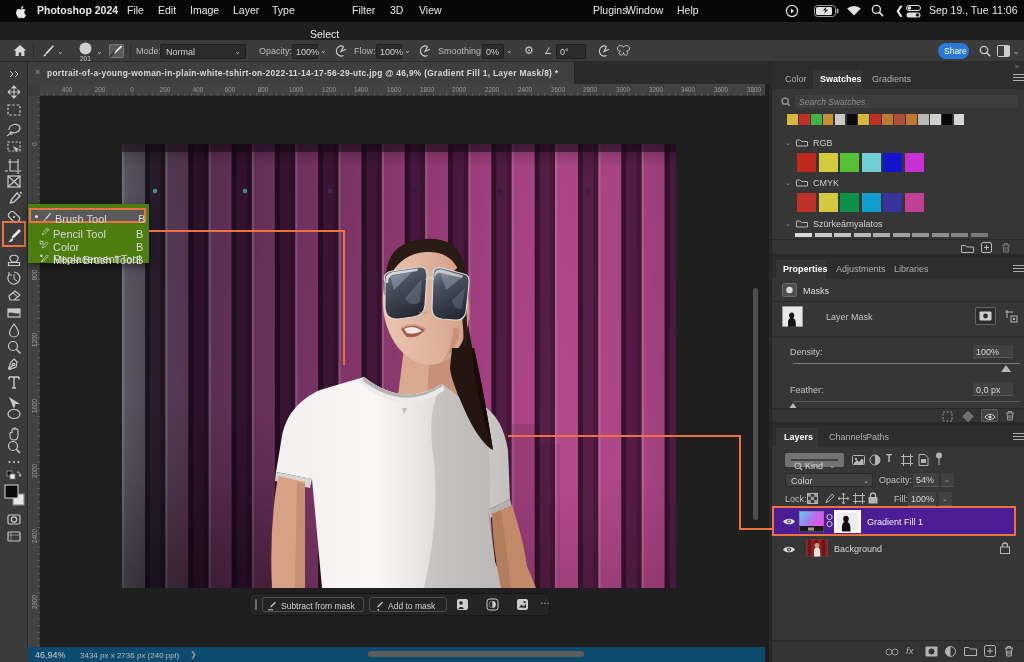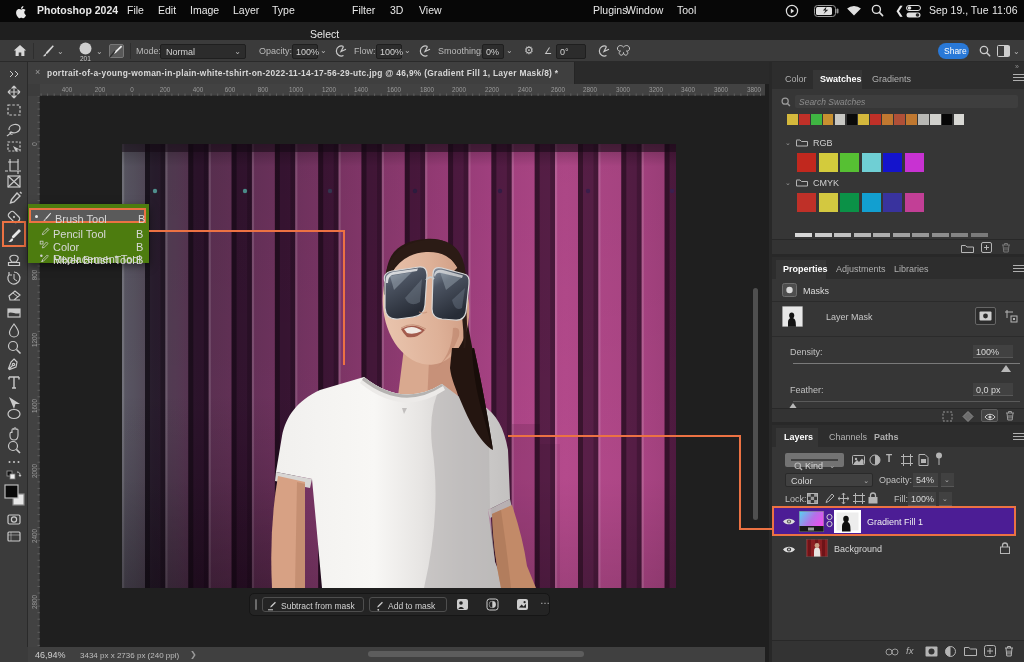--- a/index.html
+++ b/index.html
@@ -20,21 +20,21 @@
     <span class="abs" style="left:158px;top:4px;">Edit</span>
     <span class="abs" style="left:190px;top:4px;">Image</span>
     <span class="abs" style="left:233px;top:4px;">Layer</span>
     <span class="abs" style="left:272px;top:4px;">Type</span>
     <span class="abs" style="left:310px;top:4px;margin-top:24px;">Select</span>
     <span class="abs" style="left:352px;top:4px;">Filter</span>
     <span class="abs" style="left:390px;top:4px;">3D</span>
     <span class="abs" style="left:419px;top:4px;">View</span>
     <span class="abs" style="left:593px;top:4px;">Plugins</span>
     <span class="abs" style="left:626px;top:4px;">Window</span>
-    <span class="abs" style="left:677px;top:4px;">Tool</span>
+    <span class="abs" style="left:677px;top:4px;">Help</span>
 
     <svg class="abs" style="left:785px;top:4px" width="14" height="14" viewBox="0 0 14 14">
         <circle cx="7" cy="7" r="5.6" fill="none" stroke="#e0e0e0" stroke-width="1.2"></circle>
         <path d="M5.8 4.6l3.4 2.4-3.4 2.4z" fill="#e0e0e0"></path>
       </svg>
     <svg class="abs" style="left:814px;top:5px" width="26" height="12" viewBox="0 0 26 12">
         <rect x="0.5" y="0.5" width="21" height="11" rx="3" fill="none" stroke="#9a9a9a"></rect>
         <rect x="2" y="2" width="16" height="8" rx="1.5" fill="#e0e0e0"></rect>
         <rect x="22.5" y="3.5" width="2" height="5" rx="1" fill="#9a9a9a"></rect>
         <path d="M12.5 1.5l-3.6 4h2.6l-2 3.6 4.8-4.4h-2.6z" fill="#222"></path>
@@ -461,21 +461,21 @@
         <path d="M6.5 3.1a3.4 3.4 0 000 6.8z" fill="#242424" stroke="#cdcdcd" stroke-width=".4"></path>
       </svg>
     <svg class="abs" style="left:266px;top:4px" width="13" height="13" viewBox="0 0 13 13">
         <rect x="1" y="1" width="11" height="11" rx="2" fill="#cdcdcd"></rect>
         <path d="M3 9.5l2.6-3 2 2 2.4-2.8v4z" fill="#242424"></path>
         <circle cx="8.6" cy="4.2" r="1.1" fill="#242424"></circle>
       </svg>
     <span class="abs" style="left:290px;top:1px;color:#bdbdbd;font-size:10px;letter-spacing:1px;">…</span>
   </div>
 
-  <div class="abs" style="left:28px;top:647px;width:737px;height:15px;background:#404040;color:#cfcfcf;">
+  <div class="abs" style="left:28px;top:647px;width:737px;height:15px;background:#0c4a6e;color:#cfcfcf;">
     <span class="abs" style="left:7px;top:3px;font-size:9px;">46,94%</span>
     <span class="abs" style="left:52px;top:4px;font-size:8px;color:#bdbdbd;">3434 px x 2736 px (240 ppi)</span>
     <span class="abs" style="left:162px;top:3px;font-size:8px;color:#9a9a9a;">❯</span>
     <div class="abs" style="left:340px;top:4px;width:216px;height:6px;background:#5d5d5d;border-radius:3px;"></div>
   </div>
   <div class="abs" style="left:0;top:647px;width:28px;height:15px;background:#3b3b3b;"></div>
 
   <div class="abs" style="left:769px;top:62px;width:255px;height:600px;background:#282828;font-size:9px;color:#cfcfcf;" id="panels">
 
     <div class="abs" style="left:3px;top:0;width:252px;height:192px;background:#2d2d2d;">
@@ -539,20 +539,27 @@
           <span class="abs" style="left:41px;top:1px;">CMYK</span>
         </div>
         <div class="abs" style="left:25px;top:104px;height:19px;" id="cmykswatches">
             <div class="abs" style="left:0.0px;top:0;width:19px;height:19px;background:#bf3028;"></div>
             <div class="abs" style="left:21.5px;top:0;width:19px;height:19px;background:#d3c840;"></div>
             <div class="abs" style="left:43.0px;top:0;width:19px;height:19px;background:#0b9147;"></div>
             <div class="abs" style="left:64.5px;top:0;width:19px;height:19px;background:#129fd0;"></div>
             <div class="abs" style="left:86.0px;top:0;width:19px;height:19px;background:#39339e;"></div>
             <div class="abs" style="left:107.5px;top:0;width:19px;height:19px;background:#c23f96;"></div>
           </div>
+        <div class="abs" style="left:0;top:129px;width:252px;height:11px;">
+          <span class="abs" style="left:13px;top:2px;color:#9a9a9a;font-size:7px;">⌄</span>
+          <svg class="abs" style="left:24px;top:1px" width="12" height="9">
+              <path d="M0.5 2.5v5.5h11v-4.5h-6l-1.5-1.5h-3.5z" fill="none" stroke="#b5b5b5"></path>
+            </svg>
+          <span class="abs" style="left:41px;top:1px;">Szürkeárnyalatos</span>
+        </div>
         <div class="abs" style="left:23px;top:144px;height:4px;" id="grayswatches">
             <div class="abs" style="left:0.0px;top:0;width:17px;height:4px;background:#d8d8d8;"></div>
             <div class="abs" style="left:19.5px;top:0;width:17px;height:4px;background:#cccccc;"></div>
             <div class="abs" style="left:39.0px;top:0;width:17px;height:4px;background:#c2c2c2;"></div>
             <div class="abs" style="left:58.5px;top:0;width:17px;height:4px;background:#b8b8b8;"></div>
             <div class="abs" style="left:78.0px;top:0;width:17px;height:4px;background:#aeaeae;"></div>
             <div class="abs" style="left:97.5px;top:0;width:17px;height:4px;background:#a2a2a2;"></div>
             <div class="abs" style="left:117.0px;top:0;width:17px;height:4px;background:#989898;"></div>
             <div class="abs" style="left:136.5px;top:0;width:17px;height:4px;background:#8e8e8e;"></div>
             <div class="abs" style="left:156.0px;top:0;width:17px;height:4px;background:#848484;"></div>
@@ -641,21 +648,21 @@
             <path d="M1 3h8M2 3l.8 7h4.4L8 3M3.5 3V1.5h3V3M4 5v3.5M6 5v3.5" stroke="#9a9a9a" fill="none"></path>
           </svg>
       </div>
     </div>
 
     <div class="abs" style="left:3px;top:363px;width:252px;height:237px;background:#2d2d2d;">
       <div class="abs" style="left:4px;top:3px;width:42px;height:19px;background:#363636;color:#fff;font-weight:bold;">
           <span class="abs" style="left:8px;top:4px;">Layers</span>
         </div>
       <span class="abs" style="left:57px;top:7px;color:#b0b0b0;">Channels</span>
-      <span class="abs" style="left:102px;top:7px;color:#b0b0b0;font-weight:bold;">Paths</span>
+      <span class="abs" style="left:94px;top:7px;color:#b0b0b0;">Paths</span>
       <svg class="abs" style="left:241px;top:7px" width="11" height="9">
           <path d="M0 1.5h11M0 4.5h11M0 7.5h11" stroke="#b0b0b0"></path>
         </svg>
       <div class="abs" style="left:0;top:22px;width:252px;height:215px;background:#363636;">
 
         <div class="abs" style="left:13px;top:6px;width:59px;height:14px;background:#414141;border:6px solid #737373;border-radius:2px;">
           <svg class="abs" style="left:3px;top:2.5px" width="9" height="9" viewBox="0 0 13 13">
               <circle cx="5.4" cy="5.4" r="4" fill="none" stroke="#b5b5b5" stroke-width="1.6"></circle>
               <line x1="8.4" y1="8.4" x2="11.6" y2="11.6" stroke="#b5b5b5" stroke-width="1.8"></line>
             </svg>

